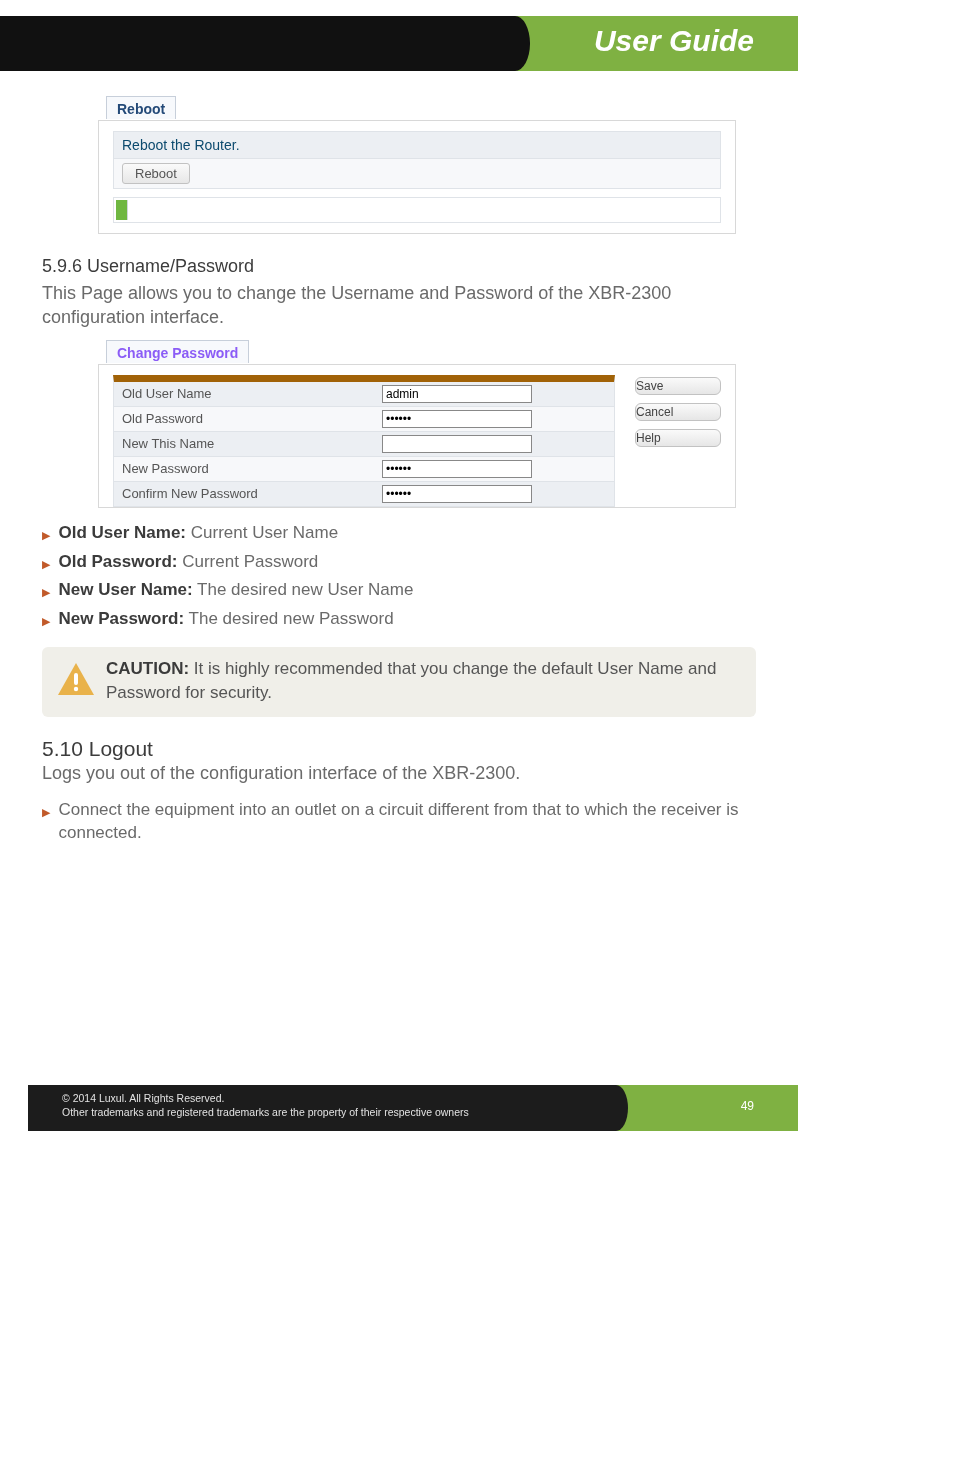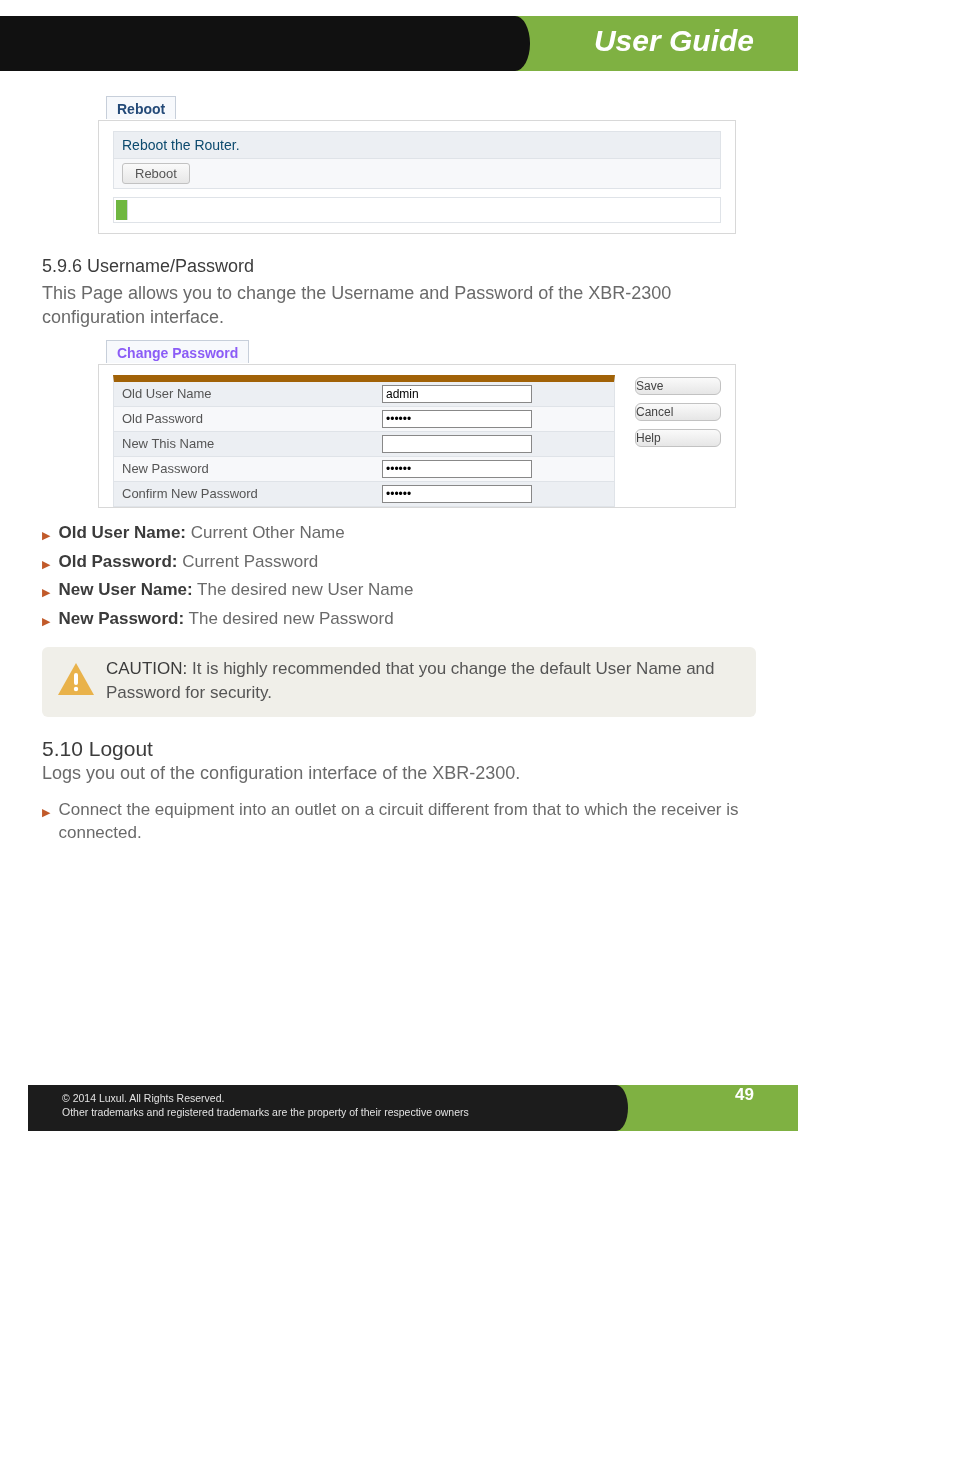--- a/index.html
+++ b/index.html
@@ -44,30 +44,30 @@
   
   
   .bullets { list-style:none; margin: 14px 0 0 0; padding:0; }
   .bullets li { display:flex; align-items:flex-start; gap: 8px; margin: 6px 0; font-size: 17px; color:#6a6a6a; line-height:1.35; }
   .bullets li .tri { color:#c15a2a; font-size: 11px; padding-top: 6px; }
   .bullets li .strong { color:#3b3b3b; font-weight: 700; }
   
   
   .caution { margin: 16px 0 0 0; background:#f0efe9; border-radius: 6px; padding: 10px 16px 12px 64px; position: relative; color:#555; font-size: 17px; line-height:1.4; }
   .caution .tri-icon { position:absolute; left: 14px; top: 14px; width: 40px; height: 36px; }
-  .caution strong { color:#3b3b3b; font-weight:400;text-align:right; }
+  .caution strong { color:#3b3b3b; font-weight:700;text-align:right; }
   
   
   .h3 { font-size: 21px; color:#3c3c3c; font-weight:500; margin-top: 20px; }
   
   
   .footer { position: relative; height: 46px; margin-top: 240px; margin-left: 28px; }
   .footer-green { position:absolute; inset:0; background:#7fb142; }
   .footer-black { position:absolute; left:0; top:0; bottom:0; width: 600px; background:#1c1c1c; border-radius: 0 24px 24px 0 / 0 46px 46px 0; padding: 6px 0 0 34px; color:#e2e2e2; font-size: 10.5px; line-height:1.35; }
-  .page-num { position:absolute; right: 44px; top: 0; color:#fff; font-weight:700; font-size:17px; }
+  .page-num { position:absolute; right: 44px; top: 14px; color:#fff; font-weight:400; font-size:12px; }
   
 </style>
 </head>
 <body>
 
 <div class="page">
   <div class="header-band">
     <div class="band-green"></div>
     <div class="band-curve"></div>
     <div class="band-title">User Guide</div>
@@ -124,21 +124,21 @@
             <div class="cp-btn">Cancel</div>
             <div class="cp-btn">Help</div>
           </div>
         </div>
       </div>
     </div>
 
     <ul class="bullets">
       <li>
         <span class="tri">▶</span>
-        <span><span class="strong">Old User Name:</span><span> Current Other Name</span></span>
+        <span><span class="strong">Old User Name:</span><span> Current User Name</span></span>
       </li>
       <li>
         <span class="tri">▶</span>
         <span><span class="strong">Old Password:</span><span> Current Password</span></span>
       </li>
       <li>
         <span class="tri">▶</span>
         <span><span class="strong">New User Name:</span><span> The desired new User Name</span></span>
       </li>
       <li>

